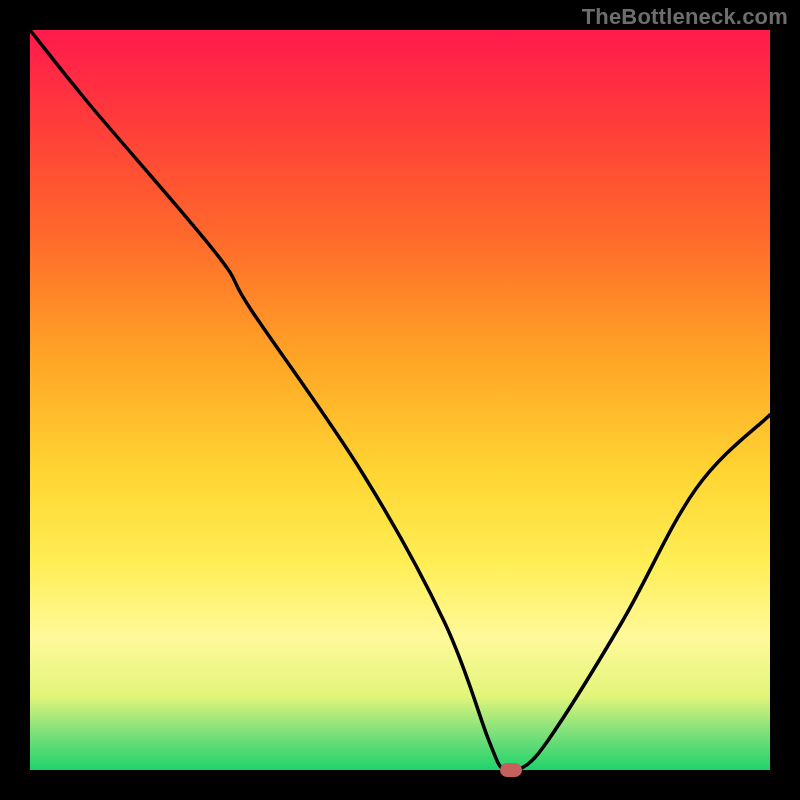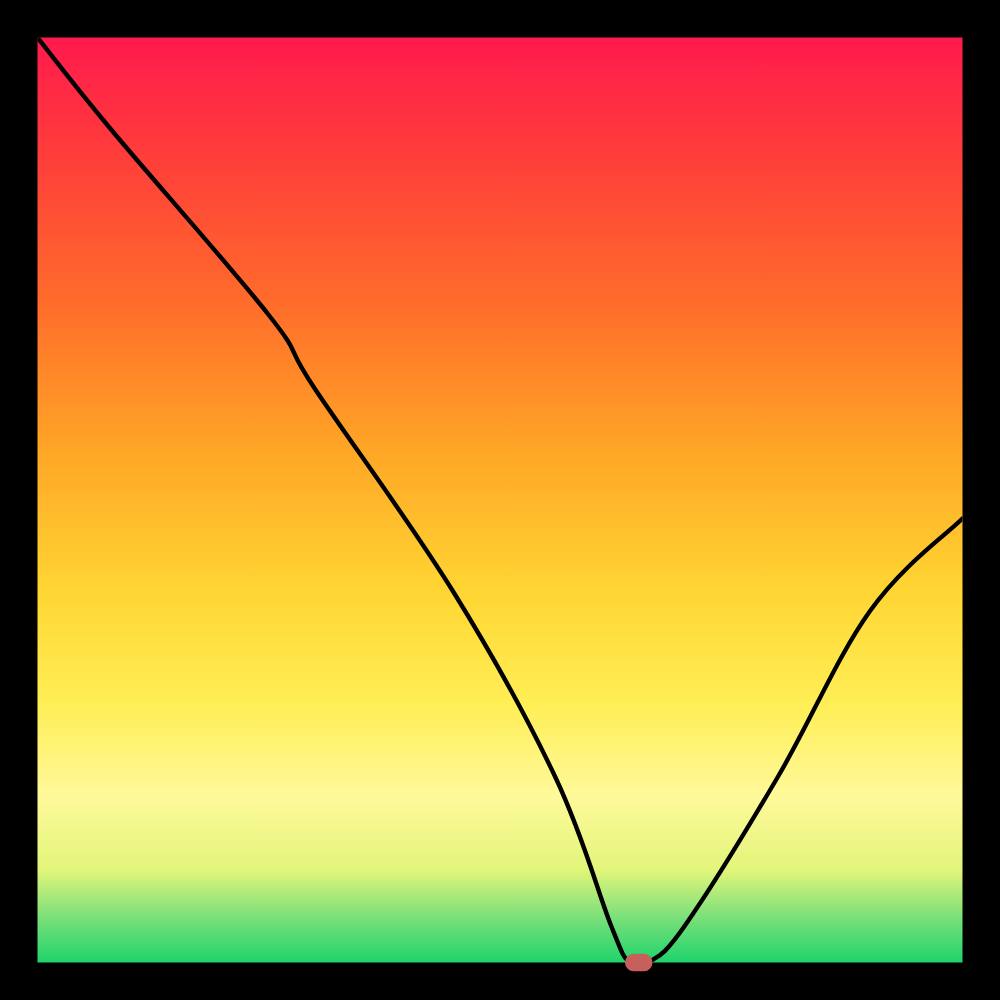--- a/index.html
+++ b/index.html
@@ -65,13 +65,14 @@
 </head>
 <body>
 
 <div class="frame">
   <div class="plot-area">
     <svg class="curve" viewBox="0 0 740 740" preserveAspectRatio="none">
       <path id="curve-path" d="M 0,0 C 10.656,13.32 25.900000000000006,34.04 59.2,74 C 92.5,113.96000000000001 155.696,184.704 185,222 C 214.304,259.296 195.36,241.23999999999998 222,281.2 C 248.64,321.15999999999997 298.368,388.056 333,444 C 367.632,499.944 391.75600000000003,544.048 414.40000000000003,592 C 437.04400000000004,639.952 448.144,683.76 458.8,710.4 C 469.456,737.04 468.272,734.672 473.6,740 C 478.92800000000005,745.328 480.408,745.328 488.40000000000003,740 C 496.39200000000005,734.672 499.35200000000003,737.04 518,710.4 C 536.648,683.76 565.36,637.288 592,592 C 618.64,546.712 639.36,496.096 666,458.8 C 692.64,421.504 726.68,398.12 740,384.8" fill="none" stroke="#000" stroke-width="3.5" stroke-linecap="round" stroke-linejoin="round"></path>
     </svg>
     <div id="marker" class="marker" style="left: 481px; top: 740px;"></div>
   </div>
+  <div class="watermark">TheBottleneck.com</div>
 </div>
 
 </body></html>

